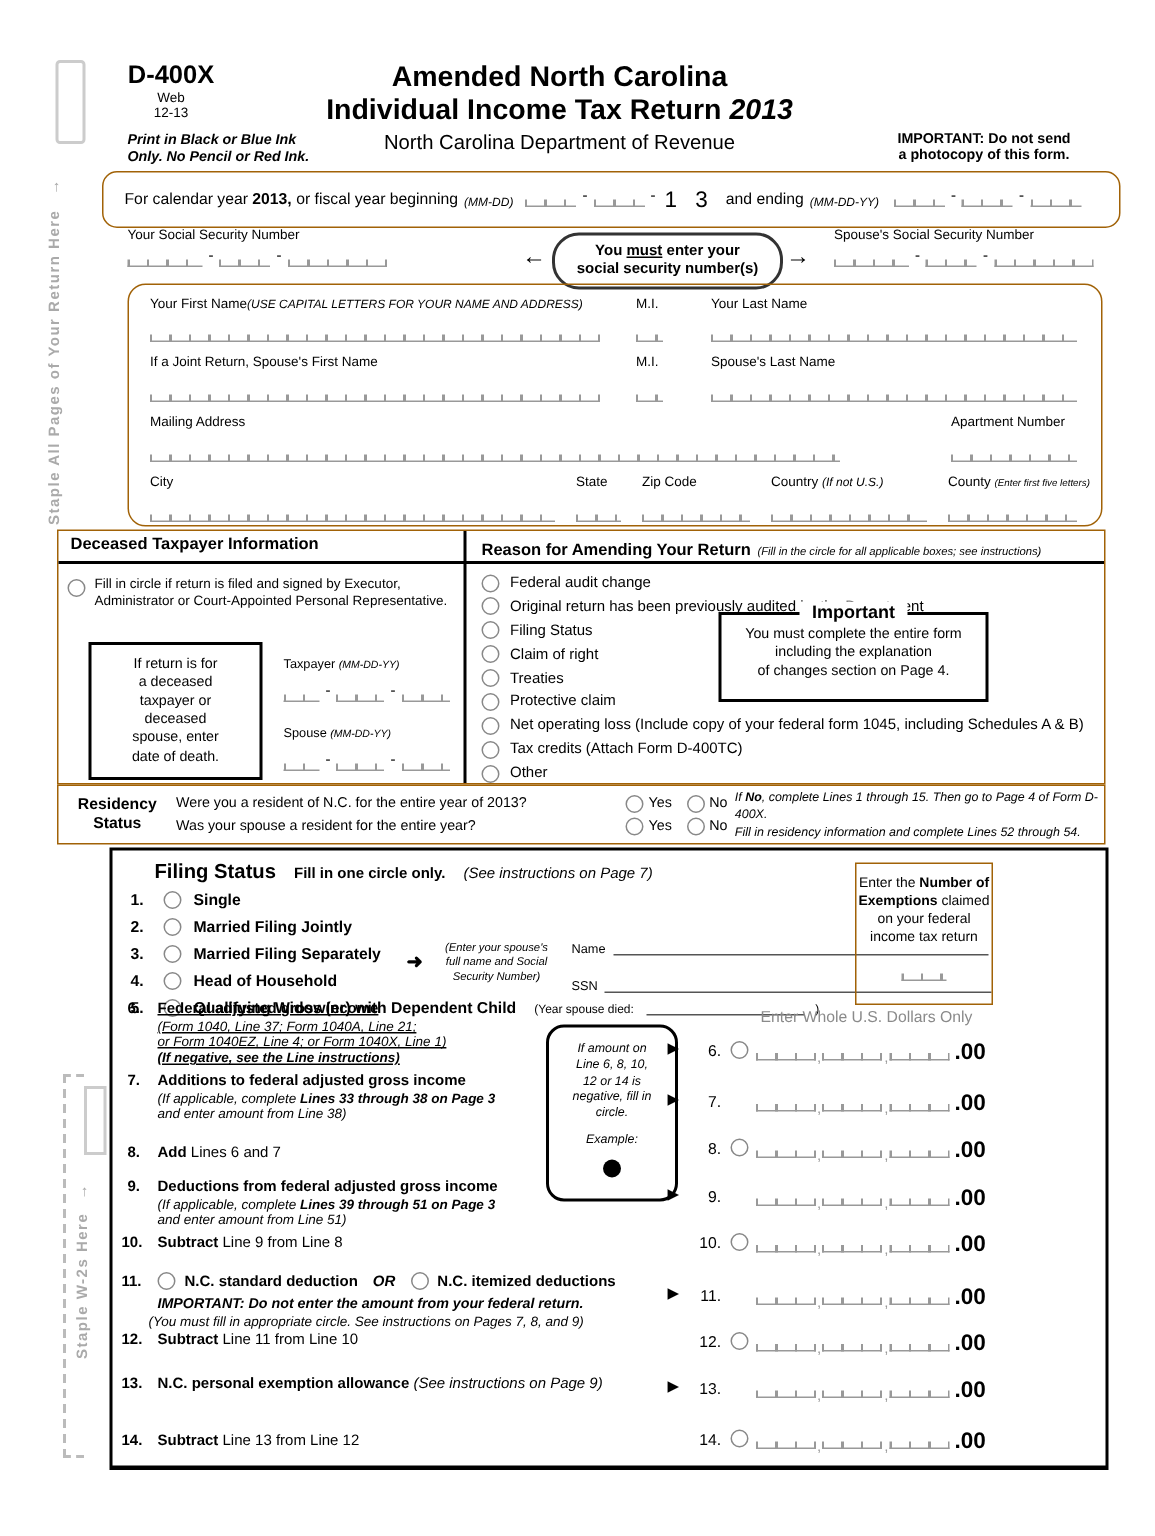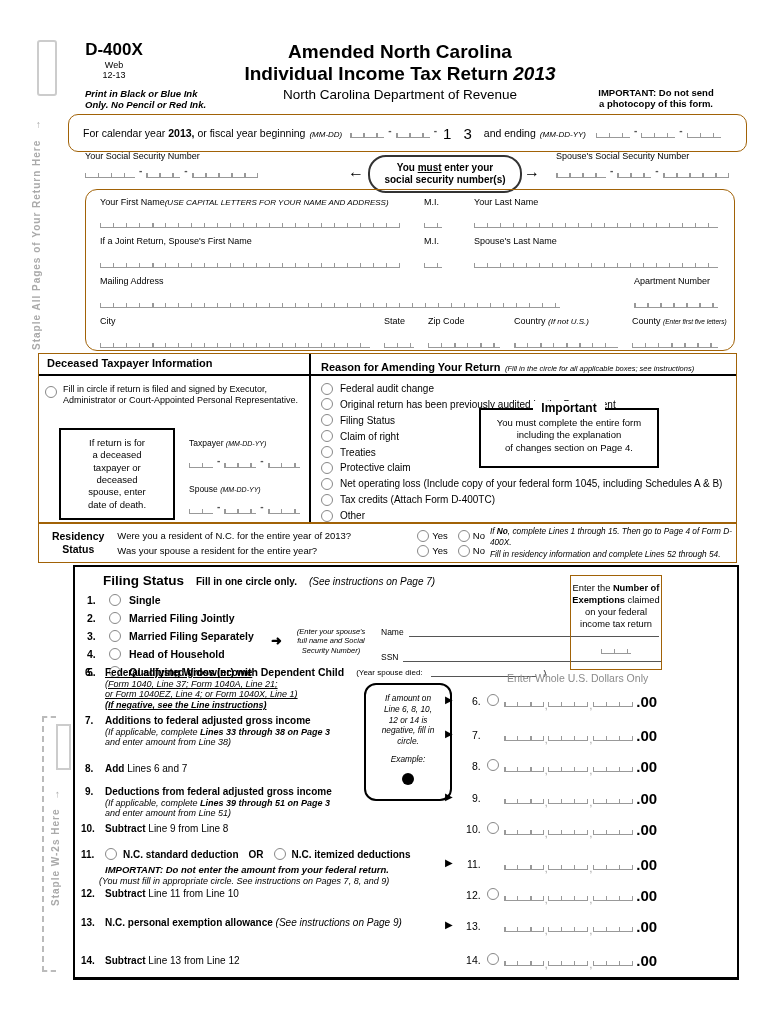--- a/index.html
+++ b/index.html
@@ -58,21 +58,21 @@
   <div class="vt" style="left:50px;top:906px;">
     <span>Staple W-2s Here</span>
     <span style="margin-left:5px;">→</span>
   </div>
 
   <div class="abs ctr" style="left:83px;top:40px;width:62px;">
     <div class="b t17">D-400X</div>
     <div class="t9">Web</div>
     <div class="t9">12-13</div>
   </div>
-  <div class="abs ctr" style="left:180px;top:41px;width:440px;">
+  <div class="abs ctr" style="left:153px;top:41px;width:440px;">
     <div class="b t19">Amended North Carolina</div>
     <div class="b t19">
       <span>Individual Income Tax Return</span>
       <span class="i">2013</span>
     </div>
     <div class="t13" style="margin-top:2px;">North Carolina Department of Revenue</div>
   </div>
   <div class="abs b i t95" style="left:85px;top:88px;line-height:1.2;">
     <div>Print in Black or Blue Ink</div>
     <div>Only. No Pencil or Red Ink.</div>
@@ -392,21 +392,21 @@
     </div>
     <div class="abs lrow" style="left:6px;top:256px;">
       <span class="lnum" style="width:24px;">10.</span>
       <div class="t10"><span class="b">Subtract</span><span> Line 9 from Line 8</span></div>
     </div>
     <div class="abs" style="left:6px;top:281px;width:360px;">
       <div style="display:flex;align-items:center;gap:6px;">
         <span class="lnum" style="width:18px;">11.</span>
         <span class="circ"></span>
         <span class="b t10">N.C. standard deduction</span>
-        <span class="b t10" style="margin:0 4px;">OR</span>
+        <span class="b t10" style="margin:0 4px;font-style:italic;">OR</span>
         <span class="circ"></span>
         <span class="b t10">N.C. itemized deductions</span>
       </div>
       <div class="b i t95" style="margin:4px 0 0 24px;">IMPORTANT:  Do not enter the amount from your federal return.</div>
       <div class="i t9" style="margin:1px 0 0 18px;">(You must fill in appropriate circle.  See instructions on Pages 7, 8, and 9)</div>
     </div>
     <div class="abs lrow" style="left:6px;top:321px;">
       <span class="lnum" style="width:24px;">12.</span>
       <div class="t10"><span class="b">Subtract</span><span> Line 11 from Line 10</span></div>
     </div>

